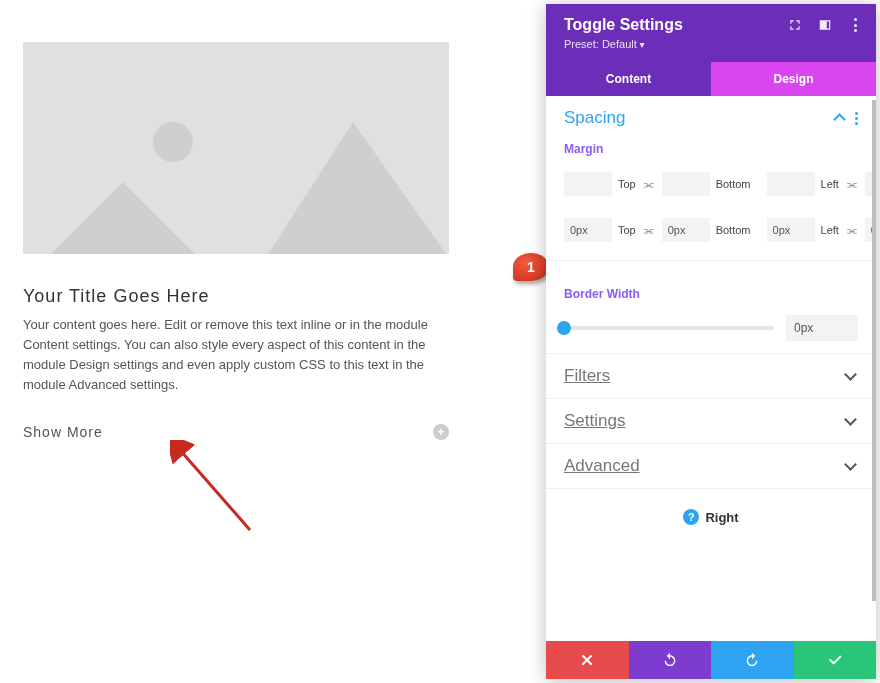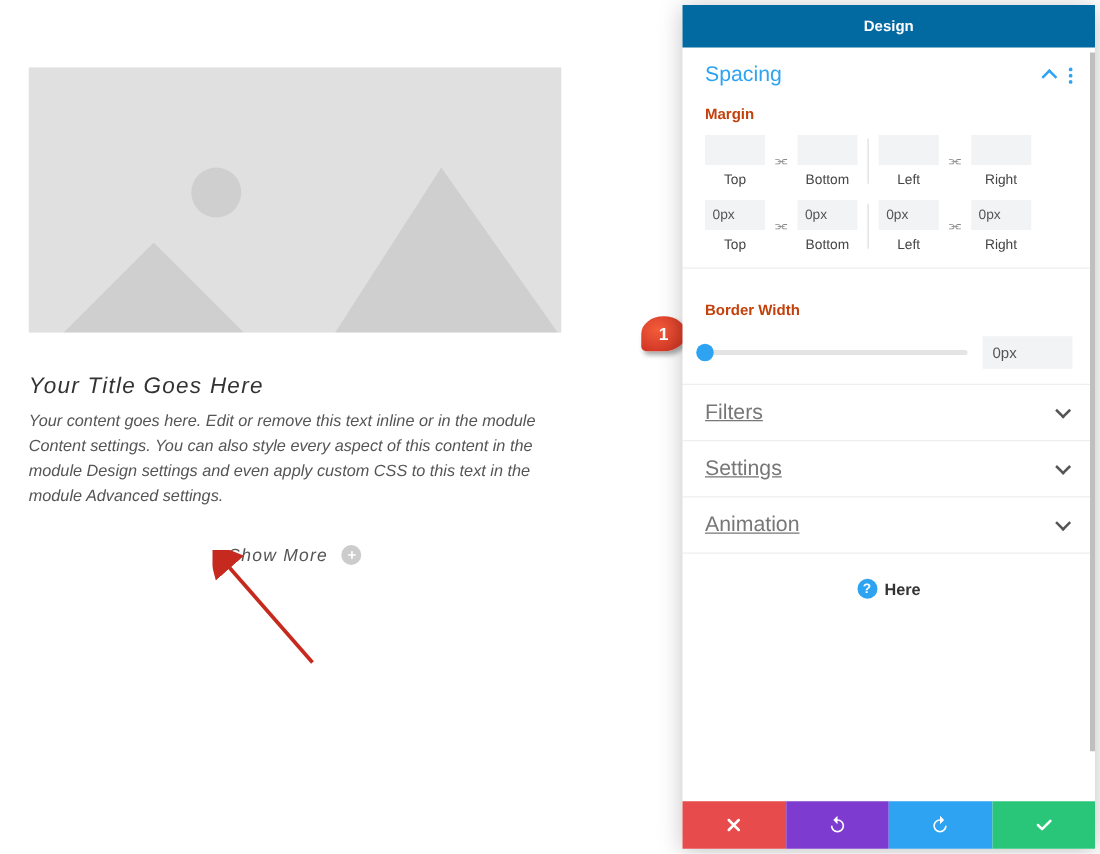--- a/index.html
+++ b/index.html
@@ -1,66 +1,66 @@
 <!DOCTYPE html>
 <html><head>
   <meta charset="utf-8">
   <style>
     * { box-sizing: border-box; margin: 0; padding: 0; }
     body { font-family: -apple-system, BlinkMacSystemFont, "Segoe UI", Helvetica, Arial, sans-serif; background: #fff; width: 880px; height: 683px; position: relative; overflow: hidden; }
 
     
-    .preview { position: absolute; left: 23px; top: 54px; width: 426px; font-style: italic; }
+    .preview { position: absolute; left: 23px; top: 42px; width: 426px; }
     .img-placeholder { width: 426px; height: 212px; background: #e0e0e0; position: relative; overflow: hidden; }
     .img-placeholder svg { width: 100%; height: 100%; display: block; }
     .preview-title { margin-top: 32px; font-size: 18px; font-weight: 500; color: #333; letter-spacing: 1px; }
     .preview-body { margin-top: 8px; font-size: 13px; line-height: 1.55; color: #555; }
-    .show-more-row { margin-top: 28px; display: flex; justify-content: center; align-items: center; gap: 11px; }
+    .show-more-row { margin-top: 28px; display: flex; justify-content: space-between; align-items: center; gap: 11px; }
     .show-more { font-size: 14px; color: #555; letter-spacing: 1px; }
     .plus-badge { width: 16px; height: 16px; border-radius: 50%; background: #ccc; display: flex; align-items: center; justify-content: center; color: #fff; font-size: 12px; font-weight: bold; }
 
     
     .panel { position: absolute; right: 4px; top: 4px; width: 330px; height: 675px; background: #fff; box-shadow: 0 2px 18px rgba(0,0,0,0.25); display: flex; flex-direction: column; }
 
     .panel-header { background: #6c2eb9; color: #fff; padding: 12px 14px 12px 18px; }
     .panel-header-row { display: flex; justify-content: space-between; align-items: center; }
     .panel-title { font-size: 16px; font-weight: 600; }
     .panel-subtitle { font-size: 11px; color: rgba(255,255,255,0.85); margin-top: 4px; }
     .panel-subtitle::after { content: " ▾"; font-size: 10px; }
     .header-icons { display: flex; gap: 16px; }
     .header-icon { width: 14px; height: 14px; opacity: 0.9; cursor: pointer; }
     .header-icon svg { width: 100%; height: 100%; fill: #fff; }
     .header-icon.dots { display: flex; flex-direction: column; justify-content: space-between; align-items: center; height: 14px; }
     .header-icon.dots span { width: 3px; height: 3px; background: #fff; border-radius: 50%; }
 
     .tabs { display: flex; background: #6c2eb9; }
     .tab { flex: 1; text-align: center; padding: 10px 0; font-size: 12px; font-weight: 600; color: #fff; cursor: pointer; }
-    .tab.active { background: #0369a1; }
+    .tab.active { background: #d946ef; }
 
     .panel-body { flex: 1; overflow-y: auto; position: relative; padding: 0 0 0 0; }
     .panel-body::after { content: ""; position: absolute; right: 0; top: 4px; bottom: 40px; width: 4px; background: #bfbfbf; }
 
     .section { padding: 12px 18px; border-bottom: 1px solid #eee; }
     .section-head { display: flex; justify-content: space-between; align-items: center; }
     .section-title { font-size: 17px; font-weight: 400; }
     .section.open .section-title { color: #2ea3f2; }
     .section.closed .section-title { color: #777; text-decoration: underline; }
     .section-actions { display: flex; align-items: center; gap: 8px; }
     .chevron-up { width: 12px; height: 12px; }
     .chevron-up::before { content: ""; display: block; width: 7px; height: 7px; border-left: 2px solid #2ea3f2; border-top: 2px solid #2ea3f2; transform: rotate(45deg); margin-top:3px; }
     .chevron-down { width: 12px; height: 12px; }
     .chevron-down::before { content: ""; display: block; width: 7px; height: 7px; border-right: 2px solid #555; border-bottom: 2px solid #555; transform: rotate(45deg); }
     .sect-dots { display: flex; flex-direction: column; gap: 2px; }
     .sect-dots span { width: 3px; height: 3px; background: #2ea3f2; border-radius: 50%; }
 
-    .field-label { font-size: 12px; font-weight: 700; color: #c2410c; margin-top: 14px; }
+    .field-label { font-size: 12px; font-weight: 700; color: #8b5cf6; margin-top: 14px; }
 
     .box-row { display: flex; align-items: center; gap: 8px; margin-top: 10px; }
     .box-group { display: flex; align-items: center; gap: 8px; }
-    .box-col { display: flex; flex-direction: column; align-items: center; gap: 6px; }
+    .box-col { display: flex; flex-direction: row; align-items: center; gap: 6px; }
     .box-input { width: 48px; height: 24px; background: #f1f3f4; border: none; font-size: 11px; color: #555; text-align: left; padding: 0 6px; }
     .box-label { font-size: 11px; color: #444; }
     .link-icon { font-size: 11px; color: #888; }
     .group-divider { width: 1px; height: 36px; background: #ddd; }
 
     .slider-row { display: flex; align-items: center; gap: 12px; margin-top: 14px; }
     .slider-track { flex: 1; height: 4px; background: #e4e4e4; border-radius: 2px; position: relative; }
     .slider-thumb { position: absolute; left: 0; top: 50%; transform: translate(-50%,-50%); width: 14px; height: 14px; background: #2ea3f2; border-radius: 50%; }
     .slider-input { width: 72px; height: 26px; background: #f1f3f4; border: none; font-size: 12px; color: #555; padding: 0 8px; }
 
@@ -113,22 +113,46 @@
 </svg>
 
 <div class="callout one">
     <span>1</span>
   </div>
 <div class="callout two">
     <span>2</span>
   </div>
 
 <div class="panel">
+  <div class="panel-header">
+    <div class="panel-header-row">
+      <div class="panel-title">Toggle Settings</div>
+      <div class="header-icons">
+        <div class="header-icon">
+          <svg viewBox="0 0 24 24">
+              <path d="M4 4h6v2H6v4H4V4zm16 0v6h-2V6h-4V4h6zM4 20v-6h2v4h4v2H4zm16 0h-6v-2h4v-4h2v6z"></path>
+            </svg>
+        </div>
+        <div class="header-icon">
+          <svg viewBox="0 0 24 24">
+              <path d="M3 4h18v16H3V4zm12 2v12h4V6h-4z"></path>
+            </svg>
+        </div>
+        <div class="header-icon dots">
+            <span></span>
+            <span></span>
+            <span></span>
+          </div>
+      </div>
+    </div>
+    <div class="panel-subtitle">Preset: Default</div>
+  </div>
 
   <div class="tabs">
+    <div class="tab">Content</div>
     <div class="tab active">Design</div>
   </div>
 
   <div class="panel-body">
 
     <div class="section open">
       <div class="section-head">
         <div class="section-title">Spacing</div>
         <div class="section-actions">
           <span class="chevron-up"></span>
@@ -215,31 +239,31 @@
     <div class="section closed">
       <div class="section-head">
         <div class="section-title">Settings</div>
         <div class="section-actions">
             <span class="chevron-down"></span>
           </div>
       </div>
     </div>
     <div class="section closed">
       <div class="section-head">
-        <div class="section-title">Animation</div>
+        <div class="section-title">Advanced</div>
         <div class="section-actions">
             <span class="chevron-down"></span>
           </div>
       </div>
     </div>
 
     <div class="help-row">
       <span class="help-link">
         <span class="help-badge">?</span>
-        <span>Here</span>
+        <span>Right</span>
       </span>
     </div>
 
   </div>
 
   <div class="panel-footer">
     <div class="footer-btn fb-red">
       <svg viewBox="0 0 24 24">
           <path d="M18 6L6 18M6 6l12 12" stroke="#fff" stroke-width="3" fill="none" stroke-linecap="round"></path>
         </svg>

